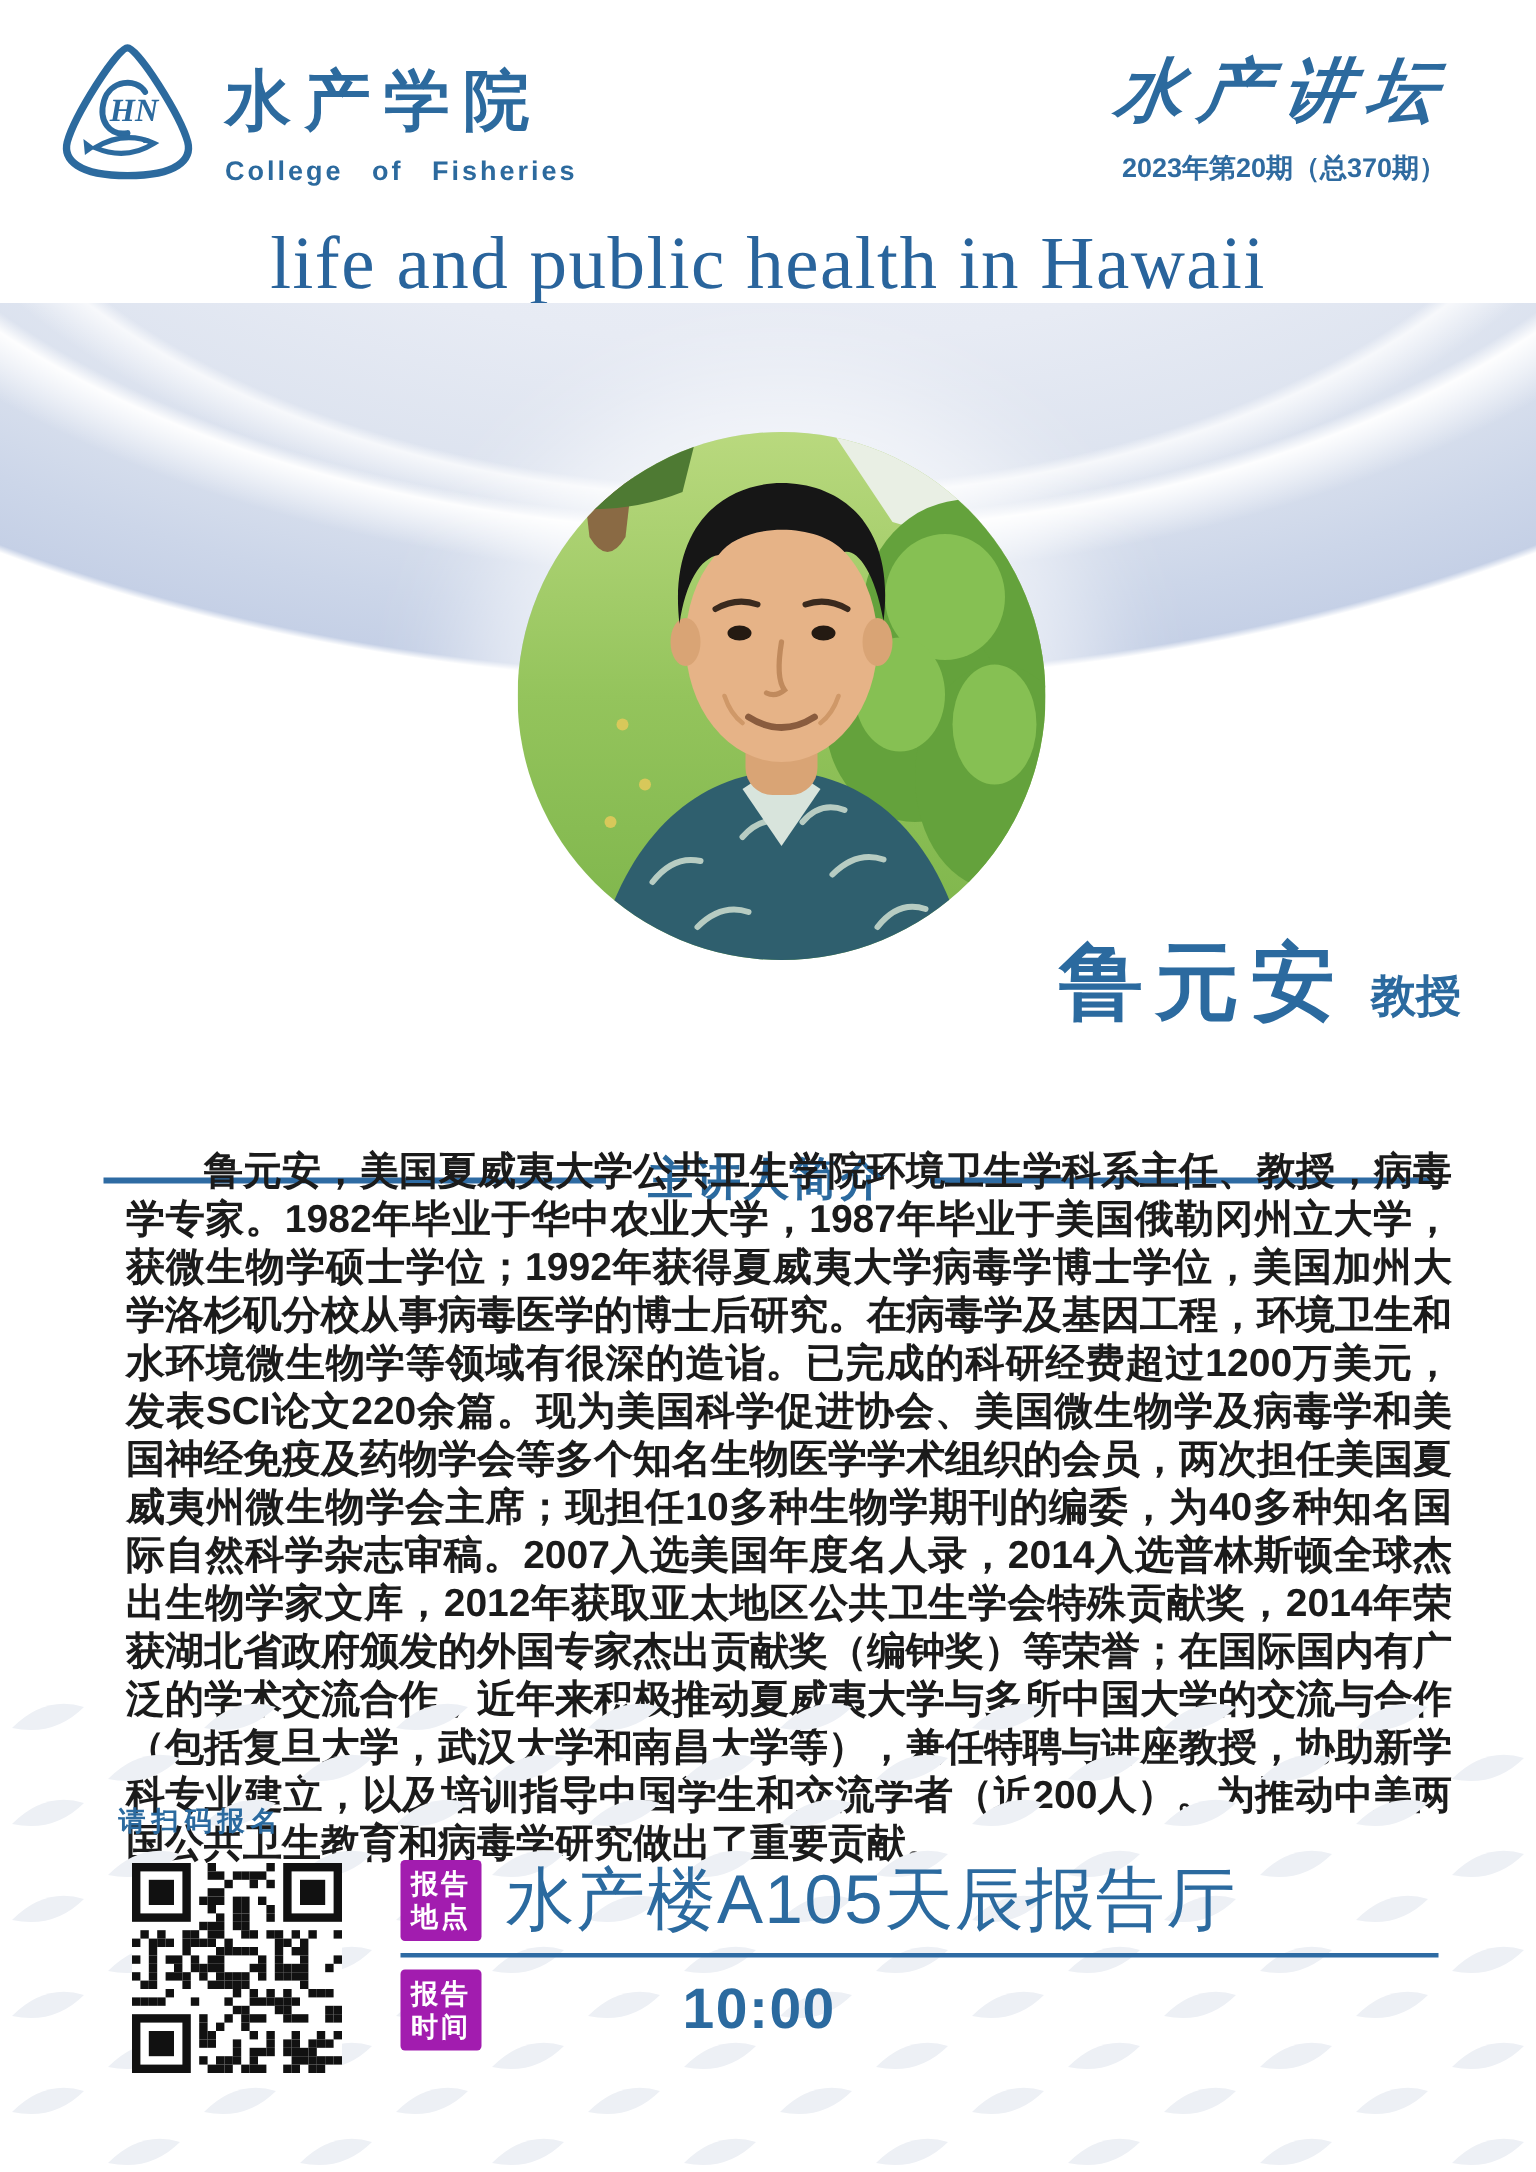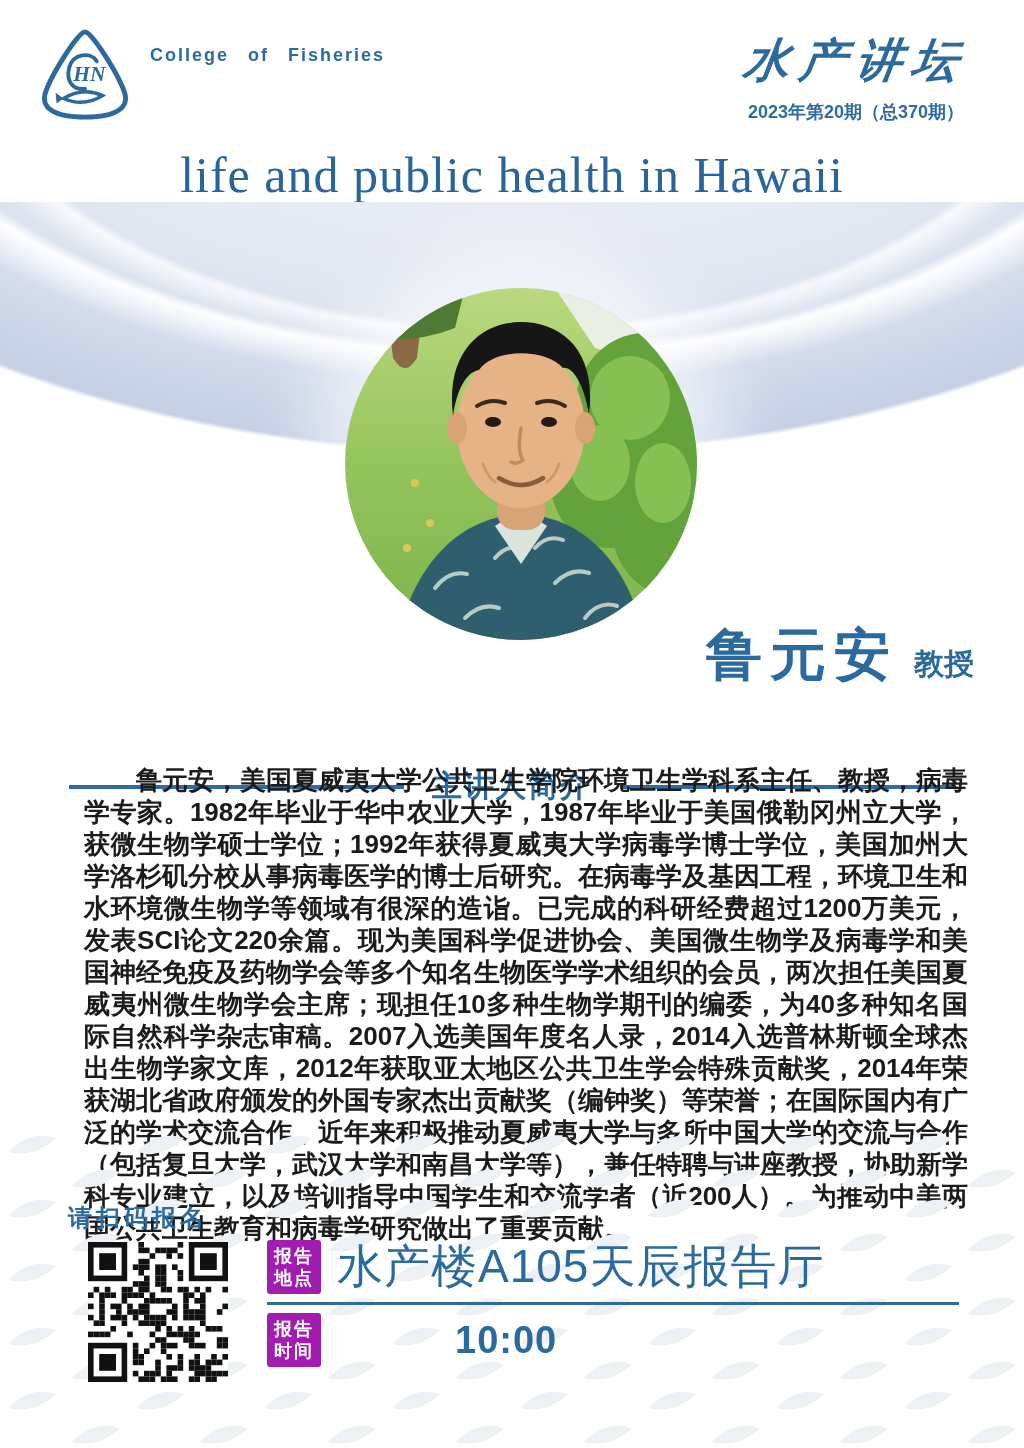--- a/index.html
+++ b/index.html
@@ -59,22 +59,22 @@
   .section-title { font-size:30px; font-weight:bold; color:#2b6a9f; letter-spacing:2px; white-space:nowrap; }
 
   .bio {
     position:absolute; left:84px; top:764px; width:884px;
     font-size:26px; line-height:32px; font-weight:600; color:#1b1b1b;
     text-align:justify; text-indent:2em;
   }
 
   
   .footer-pattern { position:absolute; left:0; top:1130px; width:1024px; height:318px; z-index:0; }
-  .scan-prompt { position:absolute; left:68px; top:1202px; z-index:1;
-    font-size:24px; font-weight:bold; color:#2b6a9f; letter-spacing:4px; white-space:nowrap; }
+  .scan-prompt { position:absolute; left:79px; top:1202px; z-index:1;
+    font-size:18px; font-weight:bold; color:#2b6a9f; letter-spacing:4px; white-space:nowrap; }
   .qr { position:absolute; left:88px; top:1242px; width:140px; height:140px; background:#ffffff; z-index:1; }
   .qr svg { display:block; width:140px; height:140px; }
 
   .info { position:absolute; left:267px; top:1240px; width:692px; z-index:1; }
   .info-row { display:flex; align-items:center; gap:16px; height:54px; }
   .badge {
     width:54px; height:54px; background:#a21caf; color:#ffffff; border-radius:3px;
     font-size:18px; font-weight:bold; letter-spacing:2px; line-height:1.25;
     display:flex; flex-direction:column; align-items:center; justify-content:center;
     flex:0 0 auto;
@@ -91,20 +91,21 @@
   <div class="logo-wrap">
     <svg class="logo-mark" viewBox="0 0 100 96">
       <path d="M50 4 C57 4 86 50 91 68 C94 80 84 91 50 91 C16 91 6 80 9 68 C14 50 43 4 50 4 Z" fill="none" stroke="#2c6a9e" stroke-width="5"></path>
       <path d="M62 34 C56 24 38 26 34 40 C30 54 38 64 50 62" fill="none" stroke="#2c6a9e" stroke-width="4" stroke-linecap="round"></path>
       <text x="38" y="54" font-size="22" font-style="italic" font-weight="bold" fill="#2c6a9e" font-family="Liberation Serif, serif">HN</text>
       <path d="M28 72 Q48 60 68 69 Q49 81 28 72 Z" fill="none" stroke="#2c6a9e" stroke-width="3.5"></path>
       <path d="M28 72 L20 66 L21 77 Z" fill="#2c6a9e"></path>
       <circle cx="62" cy="67" r="1.8" fill="#2c6a9e"></circle>
     </svg>
     <div class="college-names">
+      <div class="college-cn">水产学院</div>
       <div class="college-en">College  of  Fisheries</div>
     </div>
   </div>
 
   <div class="forum-wrap">
     <div class="forum-name">水产讲坛</div>
     <div class="forum-issue">2023年第20期（总370期）</div>
   </div>
 
   <div class="lecture-title">life and public health in Hawaii</div>

